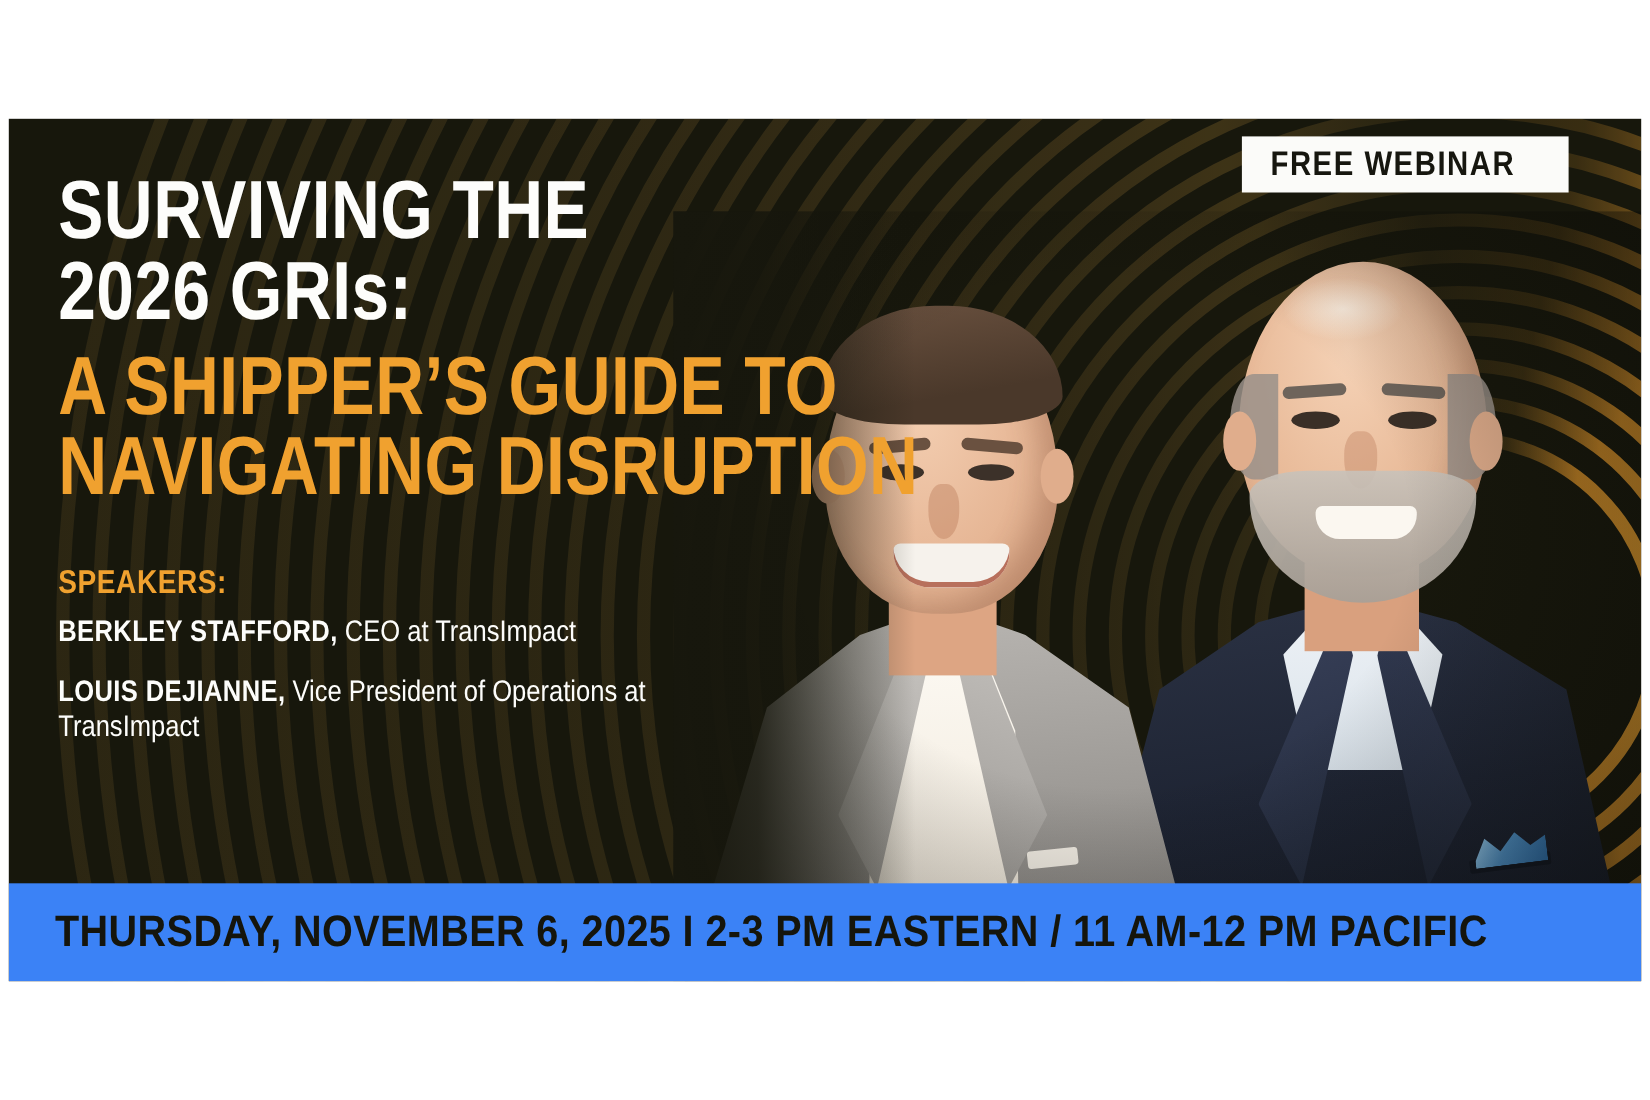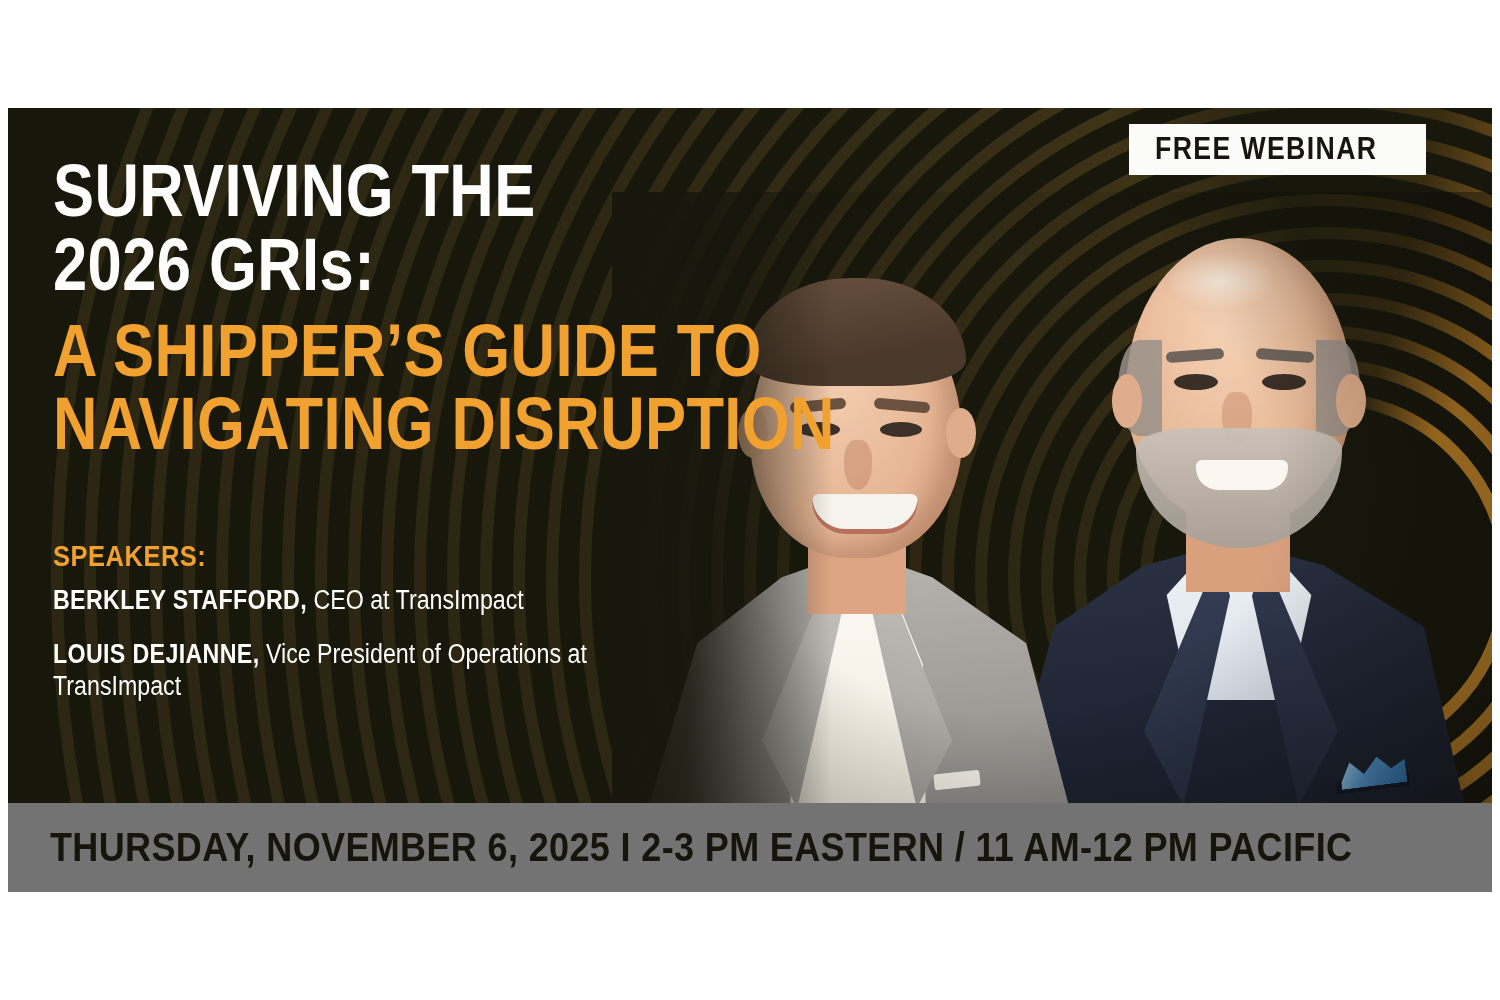--- a/index.html
+++ b/index.html
@@ -158,38 +158,38 @@
   .h-line{
     font-family:"Liberation Sans Narrow","Liberation Sans",sans-serif;
     font-weight:bold;line-height:.93;letter-spacing:.5px;
     transform:scaleX(.82);transform-origin:left center;
     white-space:nowrap;
   }
   .h-white{color:#fdfdfb;font-size:75px;margin-bottom:4px;}
   .h-orange{color:#f0a12f;font-size:75px;margin-bottom:4px;}
   .h-orange.l1{margin-top:16px;}
 
-  .speakers{margin-top:80px;}
+  .speakers{margin-top:54px;}
   .sp-label{
     color:#f0a12f;font-weight:bold;font-size:30px;letter-spacing:.6px;
     font-family:"Liberation Sans Narrow","Liberation Sans",sans-serif;
     transform:scaleX(.85);transform-origin:left center;margin-bottom:12px;
   }
   .sp-row{
     color:#fdfdfb;font-size:27px;line-height:1.18;margin-bottom:22px;
     font-family:"Liberation Sans Narrow","Liberation Sans",sans-serif;
     transform:scaleX(.86);transform-origin:left center;max-width:700px;
   }
   .sp-row .nm{font-weight:bold;letter-spacing:.4px;}
   .sp-row .ti{font-weight:normal;}
 
   
   #footer{
     position:absolute;left:0;bottom:0;width:100%;height:89px;
-    background:#737373;display:flex;align-items:center;
+    background:#3b82f6;display:flex;align-items:center;
   }
   #footer .ftext{
     color:#15150c;font-weight:bold;font-size:40px;letter-spacing:.4px;
     margin-left:42px;white-space:nowrap;
     font-family:"Liberation Sans Narrow","Liberation Sans",sans-serif;
     transform:scaleX(.9);transform-origin:left center;
   }
 </style>
 </head>
 <body>

